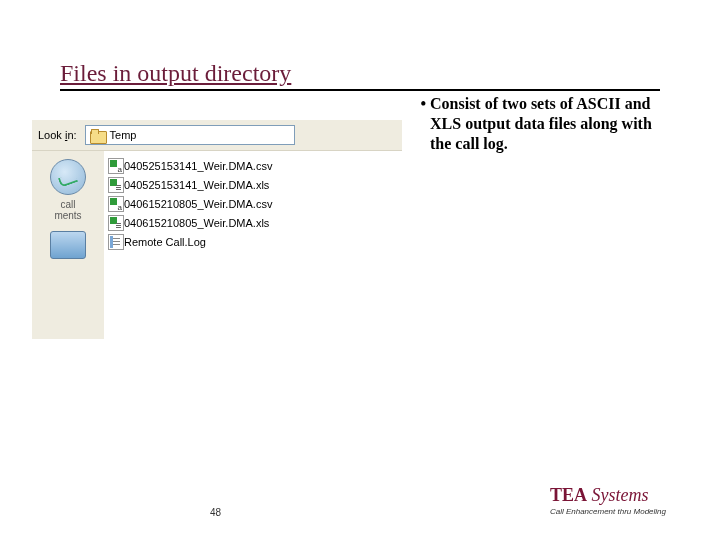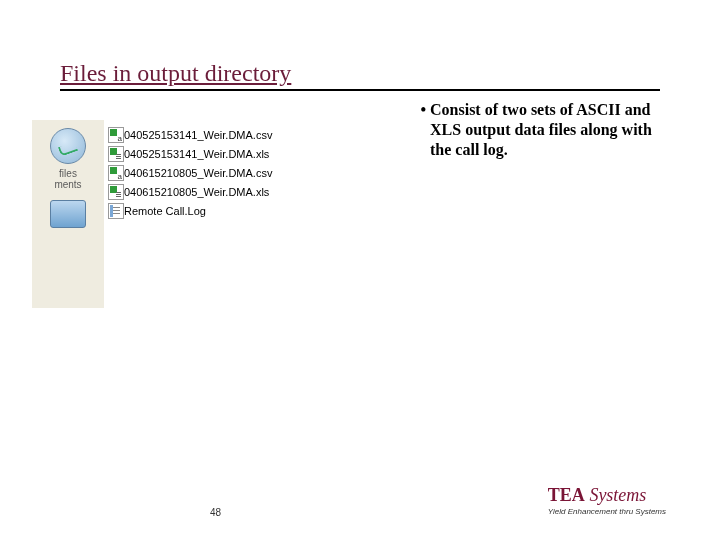--- a/index.html
+++ b/index.html
@@ -22,21 +22,21 @@
     font-weight: normal;
     color: #6b1d3a;
     text-decoration: underline;
     padding-bottom: 2px;
     border-bottom: 2px solid #000;
     display: block;
   }
   .bullet-block {
     position: absolute;
     left: 412px;
-    top: 100px;
+    top: 94px;
     right: 50px;
     font-size: 16px;
     font-weight: bold;
     line-height: 1.25;
   }
   .bullet-block ul { margin: 0; padding-left: 18px; }
   .bullet-block li::marker { content: "• "; }
 
   .filewin {
     position: absolute;
@@ -204,25 +204,34 @@
   <span class="title">Files in output directory</span>
 </div>
 
 <div class="bullet-block">
   <ul>
       <li>Consist of two sets of ASCII and XLS output data files along with the call log.</li>
     </ul>
 </div>
 
 <div class="filewin">
+  <div class="lookin-bar">
+    <span class="lookin-label">
+      <span>Look </span><u>i</u><span>n:</span>
+    </span>
+    <div class="lookin-combo">
+      <span class="folder-icon"></span>
+      <span class="combo-text">Temp</span>
+    </div>
+  </div>
   <div class="filewin-body">
     <div class="places">
       <div class="place-icon-recent"></div>
       <div class="place-label">
-        <span>files</span><br><span>ments</span>
+        <span>call</span><br><span>ments</span>
       </div>
       <div class="place-icon-desktop"></div>
     </div>
     <div class="filelist">
       <div class="file-row">
         <span class="fi fi-csv"></span>
         <span class="file-name">040525153141_Weir.DMA.csv</span>
       </div>
       <div class="file-row">
         <span class="fi fi-xls"></span>
@@ -243,14 +252,14 @@
     </div>
   </div>
 </div>
 
 <div class="page-num">48</div>
 
 <div class="brand-block">
   <div class="brand">
     <span>TEA</span><span class="sys"> Systems</span>
   </div>
-  <div class="tagline">Yield Enhancement thru Systems</div>
+  <div class="tagline">Call Enhancement thru Modeling</div>
 </div>
 
 </body></html>

